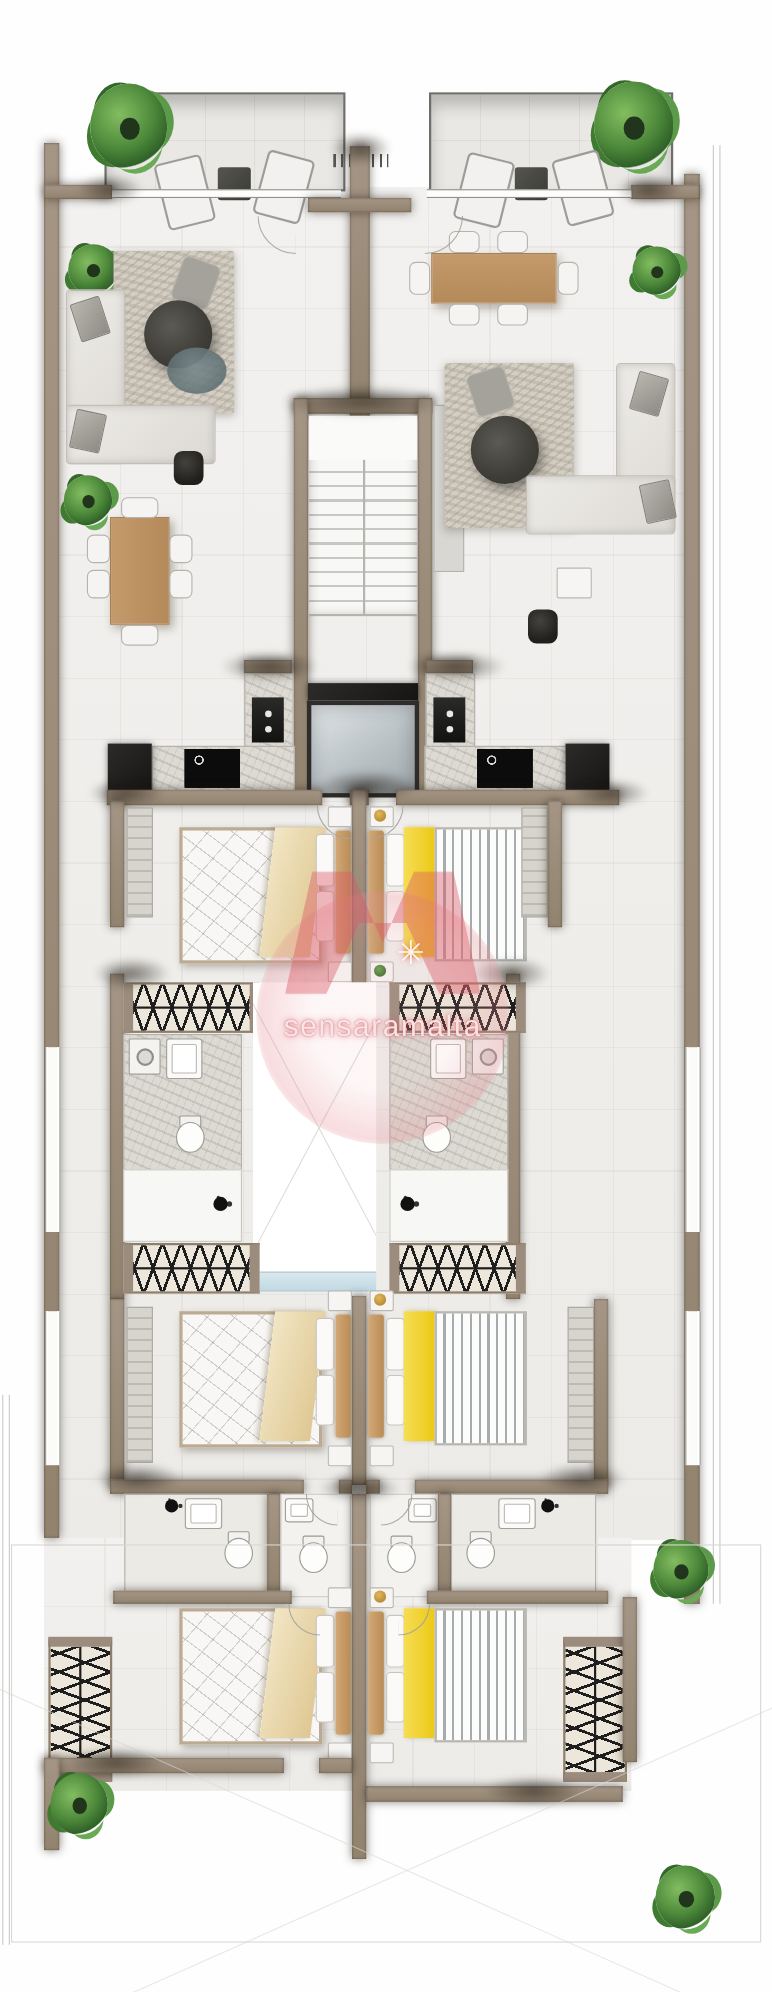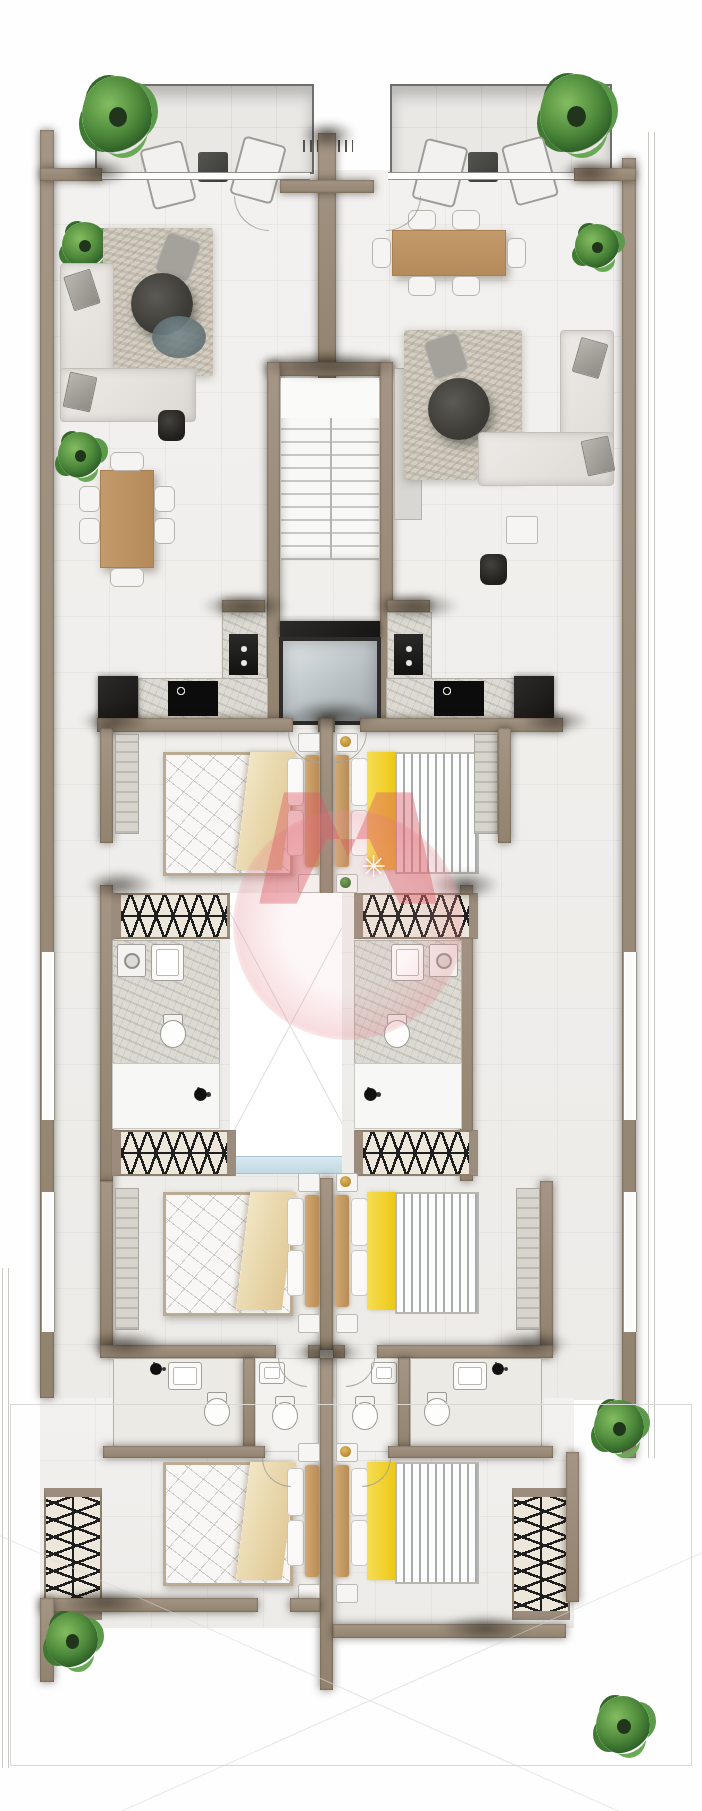--- a/index.html
+++ b/index.html
@@ -423,15 +423,16 @@
   <div class="abs sm" style="left:85px;top:1330px;width:80px;height:28px;"></div>
   <div class="abs sm" style="left:490px;top:1330px;width:80px;height:28px;"></div>
   <div class="abs sm" style="left:60px;top:1588px;width:90px;height:28px;"></div>
   <div class="abs sm" style="left:440px;top:1614px;width:90px;height:28px;"></div>
   <div class="abs sm" style="left:290px;top:1340px;width:74px;height:26px;"></div>
 
   <div class="abs wm" style="left:233px;top:780px;width:230px;height:330px;">
     <div class="abs wm-circle" style="left:0;top:30px;width:230px;height:230px;"></div>
     <div class="abs wm-m" style="left:26px;top:12px;width:178px;height:112px;"></div>
     <div class="abs wm-star" style="left:128px;top:72px;">✳</div>
+    <div class="abs wm-text" style="left:0;top:138px;">sensaramalta</div>
   </div>
 
 </div>
 
 </body></html>

